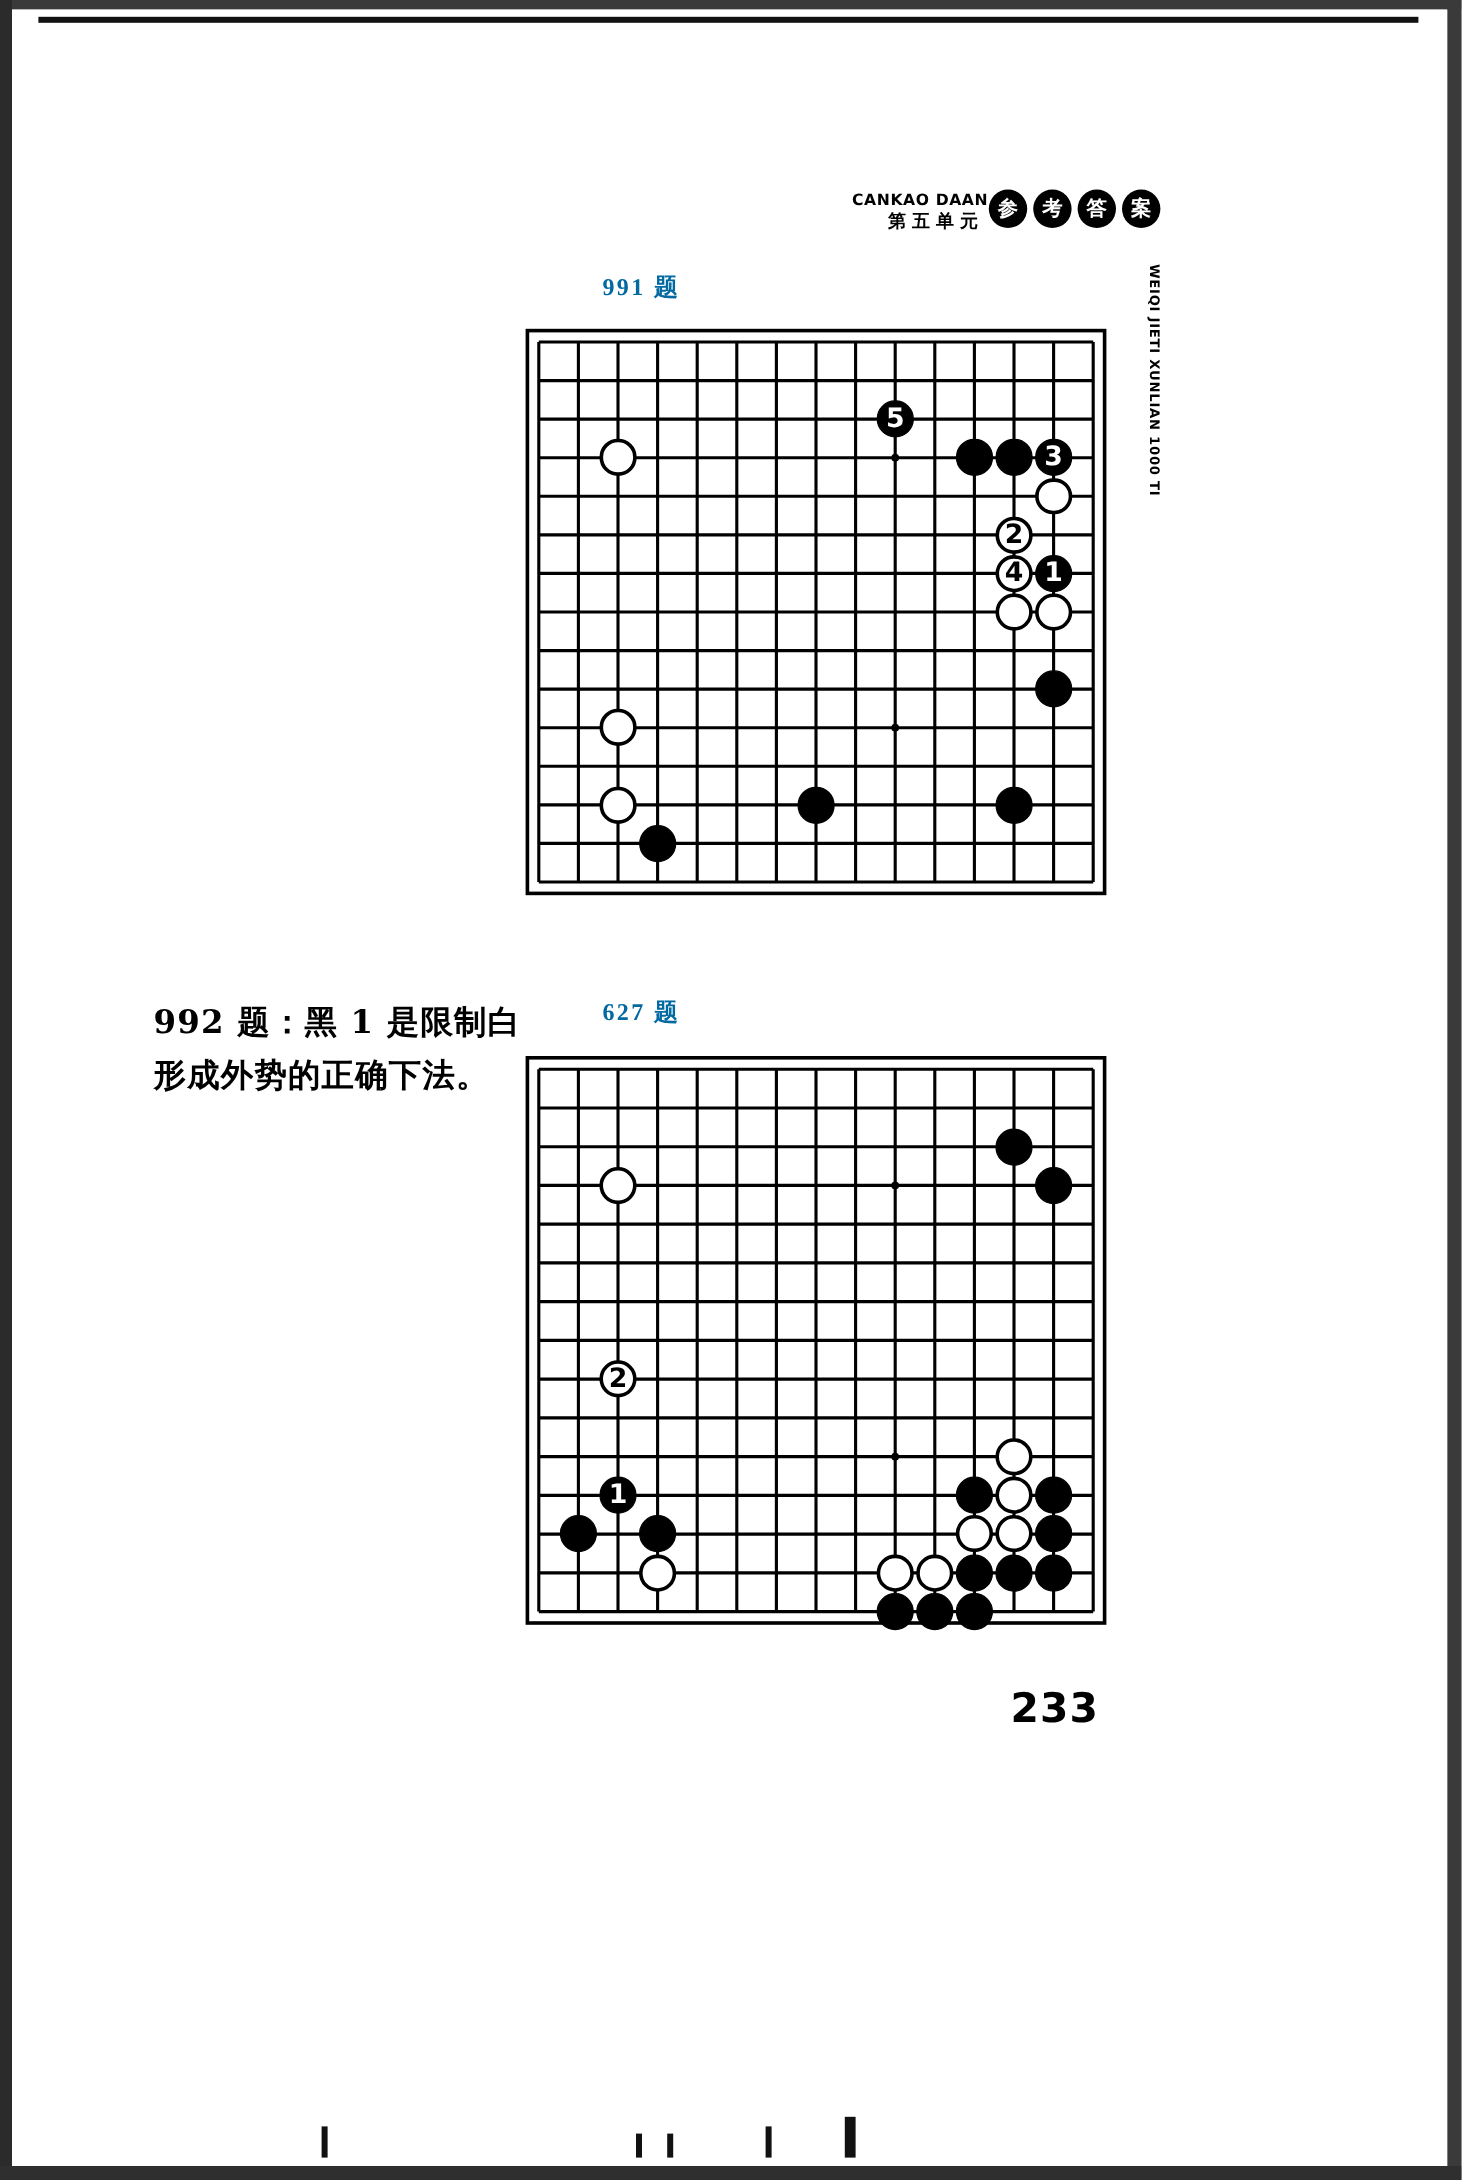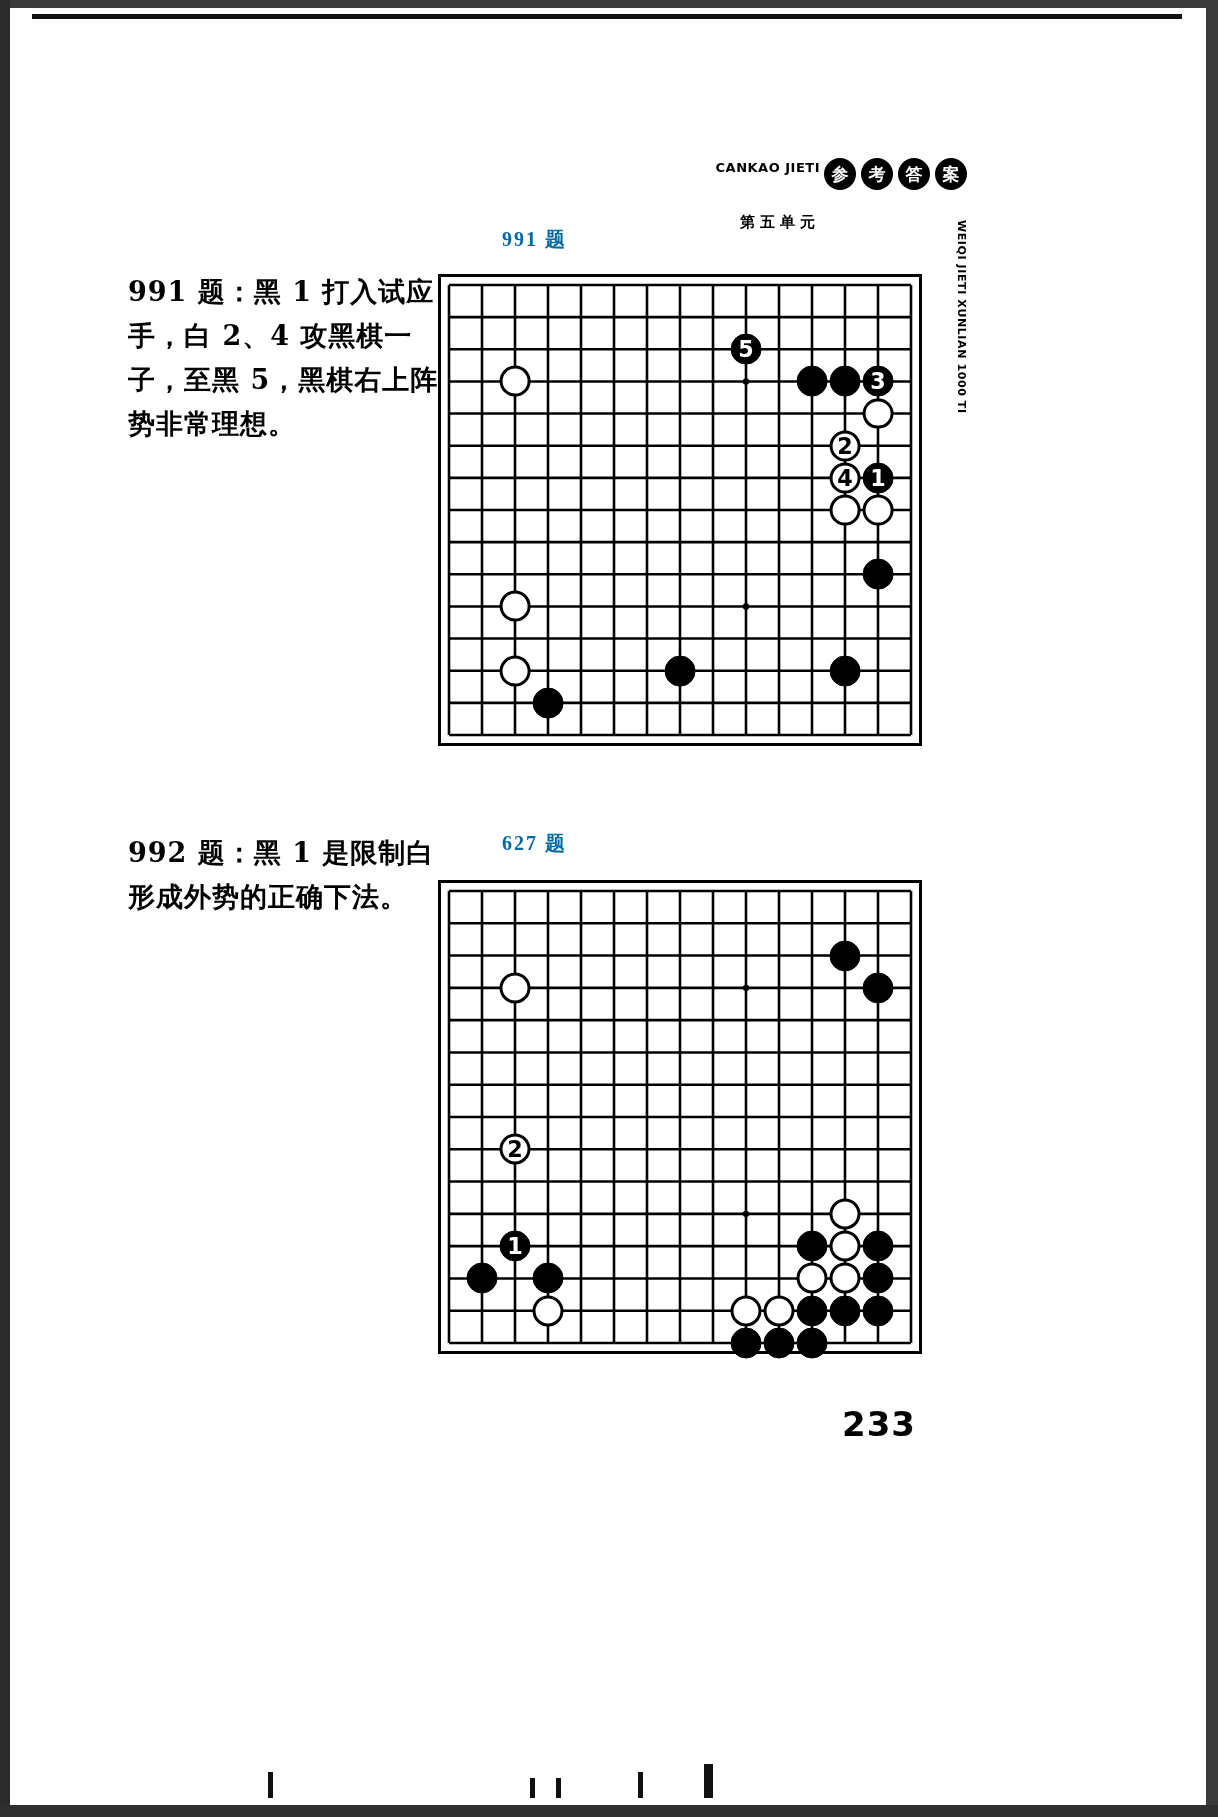--- a/index.html
+++ b/index.html
@@ -89,21 +89,20 @@
     white-space: nowrap;
   }
   .hdr-cn {
     font-size: 15px;
     font-weight: bold;
     letter-spacing: 5px;
     color: #000;
     line-height: 19px;
     white-space: nowrap;
     font-family: "DejaVu Sans", sans-serif;
-    margin-top: 38px;
   }
   .hdr-seals {
     position: absolute;
     left: 114px; top: 0px;
     display: flex;
     gap: 5px;
   }
   .seal {
     width: 32px; height: 32px;
     border-radius: 50%;
@@ -219,35 +218,34 @@
   <div class="scan-edge-left"></div>
   <div class="scan-edge-right"></div>
   <div class="scan-edge-bottom"></div>
 
   <div class="page-inner">
 
     <div class="rule-top"></div>
 
     <div class="header">
       <div class="hdr-text">
-        <div class="hdr-pinyin">CANKAO JIETI</div>
+        <div class="hdr-pinyin">CANKAO DAAN</div>
         <div class="hdr-cn">第五单元</div>
       </div>
       <div class="hdr-seals">
         <div class="seal">参</div>
         <div class="seal">考</div>
         <div class="seal">答</div>
         <div class="seal">案</div>
       </div>
     </div>
 
     <div class="side-vert">WEIQI JIETI XUNLIAN 1000 TI</div>
 
     <div class="board-title" id="title-991">991 题</div>
-    <div class="prob-text" id="text-991">991 题：黑 1 打入试应手，白 2、4 攻黑棋一子，至黑 5，黑棋右上阵势非常理想。</div>
     <div class="board" id="board-991">
       <div class="grid-layer">
           <svg width="478" height="466">
             <line x1="8" y1="8" x2="8" y2="458.00000000000006" stroke="#000" stroke-width="2.6"></line>
             <line x1="41" y1="8" x2="41" y2="458.00000000000006" stroke="#000" stroke-width="2.6"></line>
             <line x1="74" y1="8" x2="74" y2="458.00000000000006" stroke="#000" stroke-width="2.6"></line>
             <line x1="107" y1="8" x2="107" y2="458.00000000000006" stroke="#000" stroke-width="2.6"></line>
             <line x1="140" y1="8" x2="140" y2="458.00000000000006" stroke="#000" stroke-width="2.6"></line>
             <line x1="173" y1="8" x2="173" y2="458.00000000000006" stroke="#000" stroke-width="2.6"></line>
             <line x1="206" y1="8" x2="206" y2="458.00000000000006" stroke="#000" stroke-width="2.6"></line>

